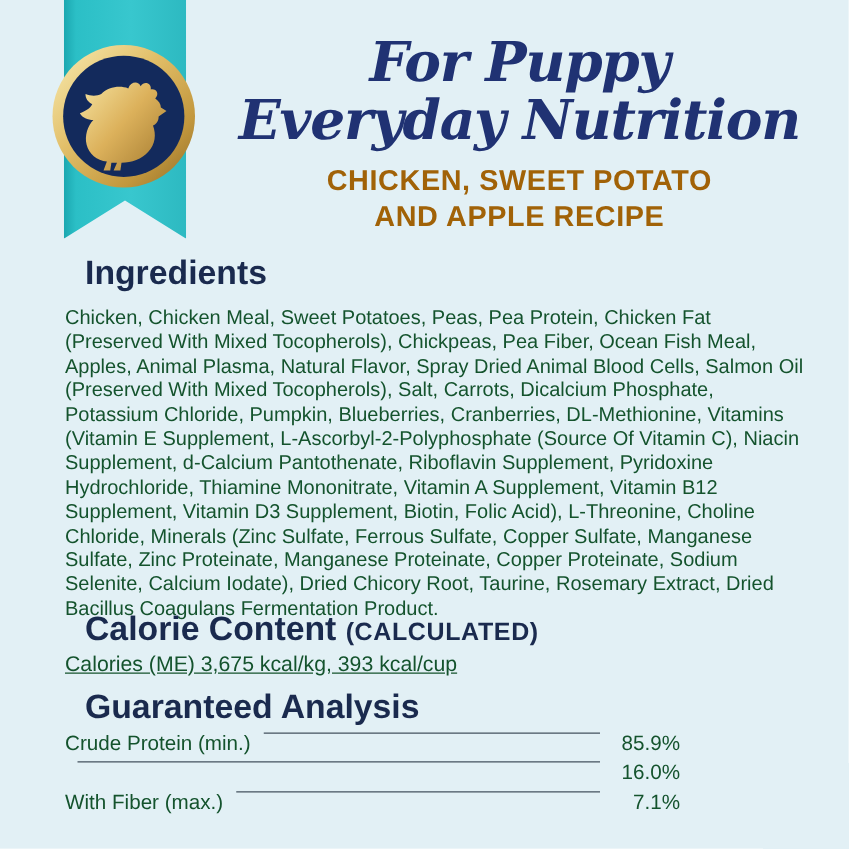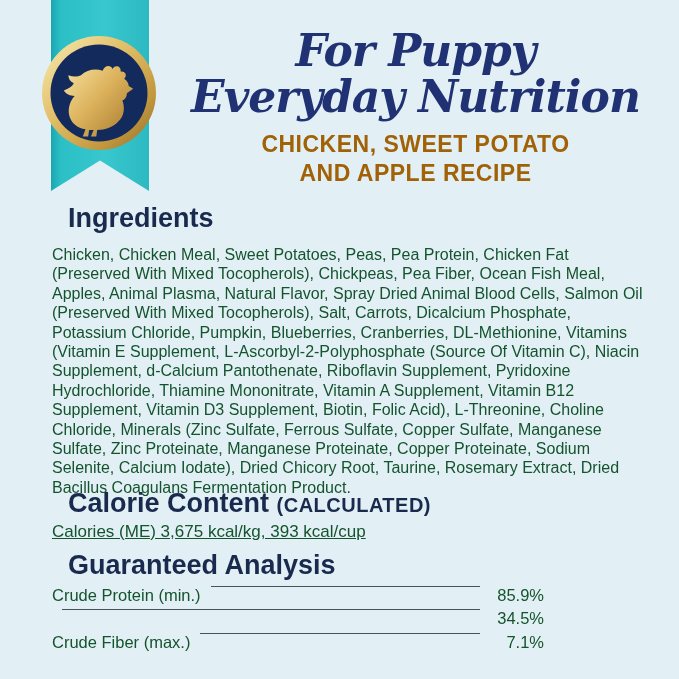--- a/index.html
+++ b/index.html
@@ -124,22 +124,22 @@
   <h2 class="h-section" id="ga-heading">Guaranteed Analysis</h2>
 
   <div class="ga-rows">
     <div class="ga-row">
       <span class="ga-label">Crude Protein (min.)</span>
       <span class="ga-leader"></span>
       <span class="ga-value">85.9%</span>
     </div>
     <div class="ga-row">
       <span class="ga-leader"></span>
-      <span class="ga-value">34.5%</span>
+      <span class="ga-value">16.0%</span>
     </div>
     <div class="ga-row">
-      <span class="ga-label">Crude Fiber (max.)</span>
+      <span class="ga-label">With Fiber (max.)</span>
       <span class="ga-leader"></span>
       <span class="ga-value">7.1%</span>
     </div>
   </div>
 
 </div>
 
 </body></html>

